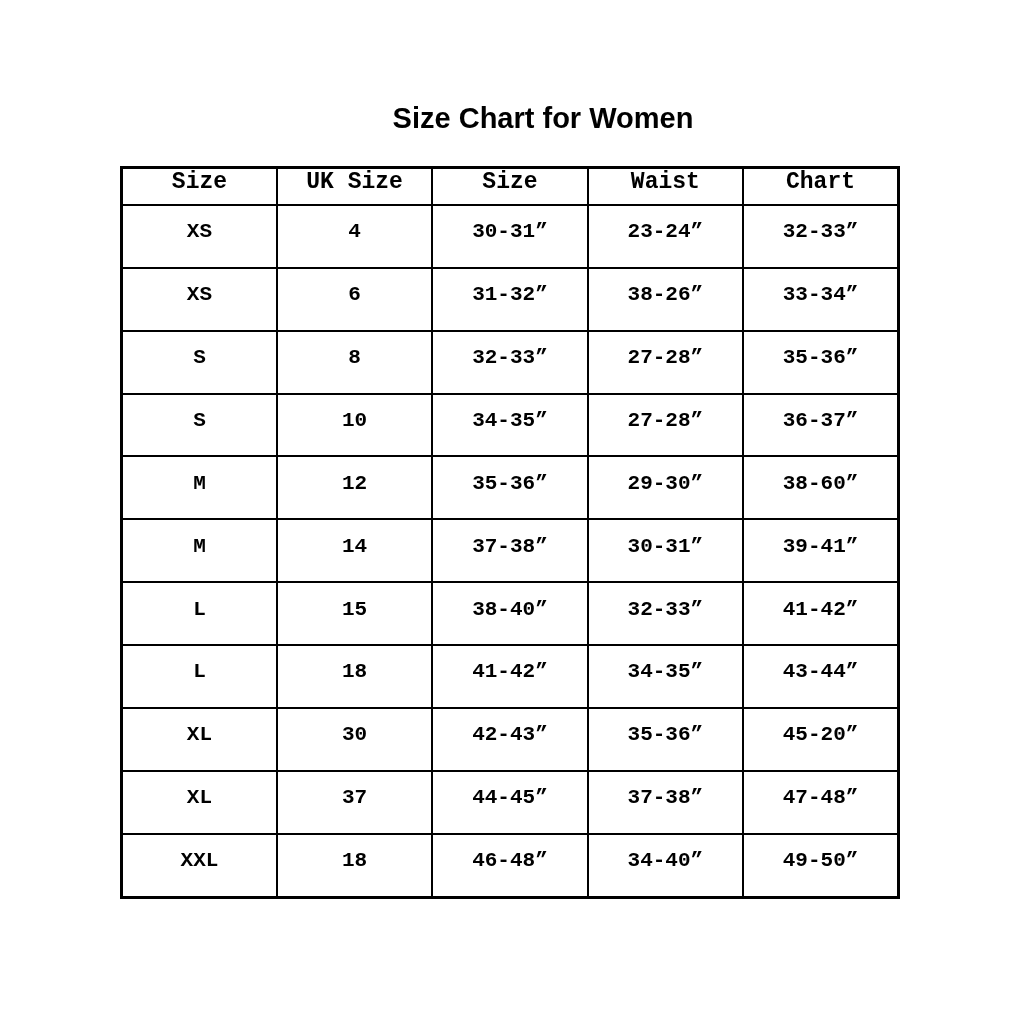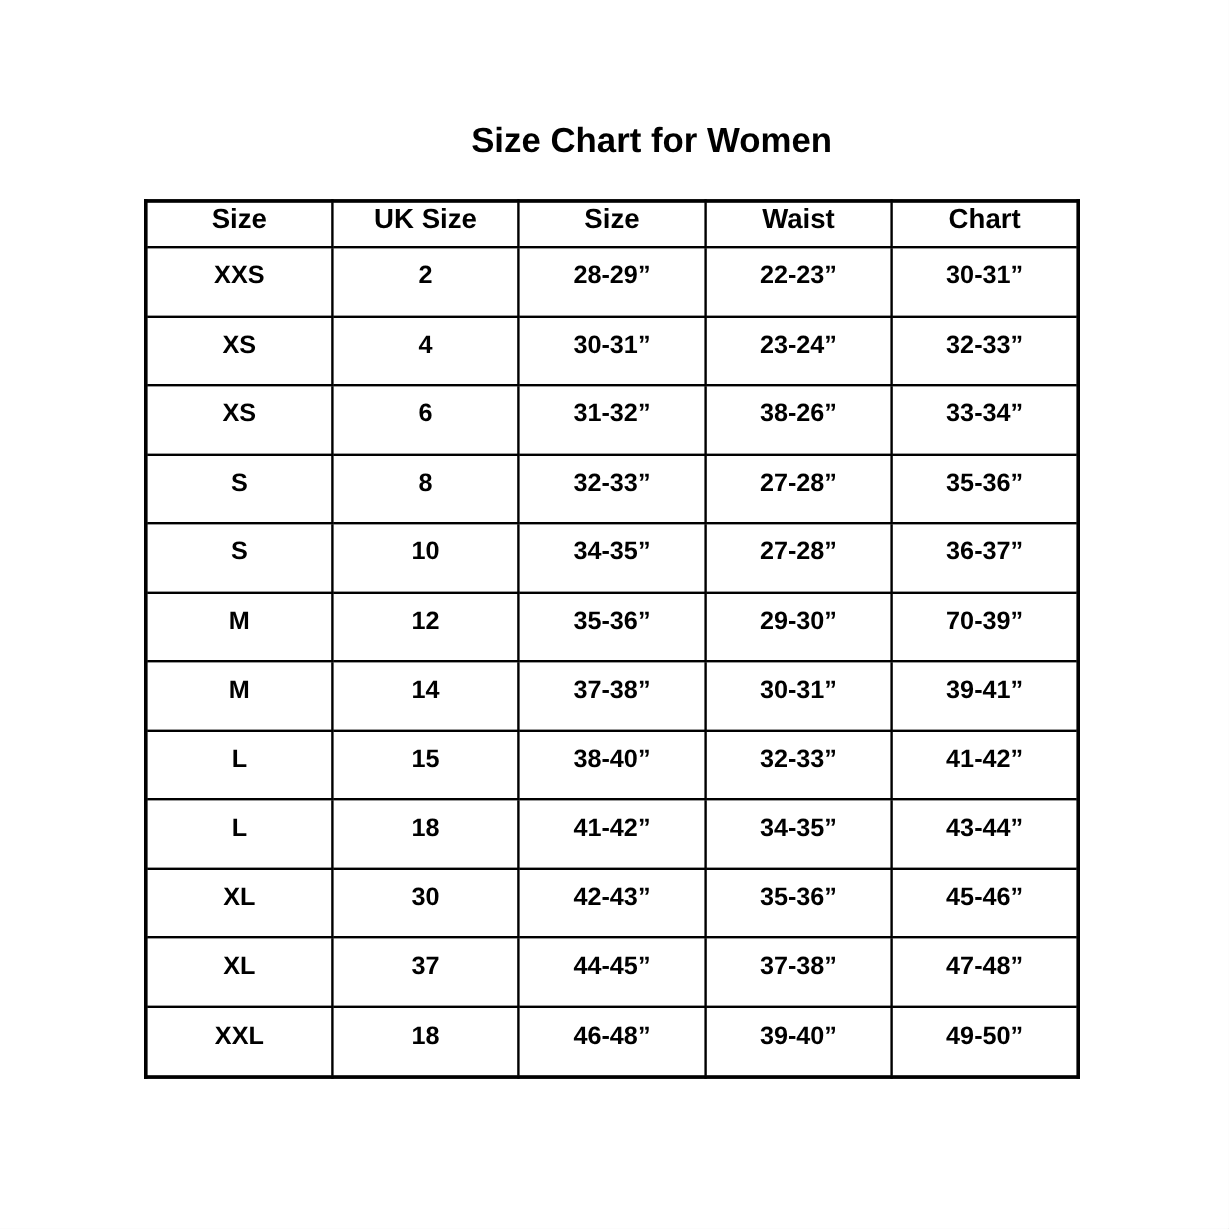--- a/index.html
+++ b/index.html
@@ -30,21 +30,22 @@
   }
   table.size-table {
     position: absolute;
     left: 120px;
     top: 166px;
     width: 780px;
     height: 733px;
     border-collapse: collapse;
     table-layout: fixed;
     border: 3px solid #000000;
-    background: #404040;
+    background: #e5e5e5;
+    font-family: Liberation Mono, monospace;
   }
   table.size-table th,
   table.size-table td {
     border: 2px solid #000000;
     text-align: center;
     vertical-align: middle;
     padding: 0 0 9px 0;
     color: #000000;
     font-weight: bold;
     background: #ffffff;
@@ -68,27 +69,20 @@
       <tr>
         <th>Size</th>
         <th>UK Size</th>
         <th>Size</th>
         <th>Waist</th>
         <th>Chart</th>
       </tr>
     </thead>
     <tbody>
       <tr>
-        <td>XXS</td>
-        <td>2</td>
-        <td>28-29”</td>
-        <td>22-23”</td>
-        <td>30-31”</td>
-      </tr>
-      <tr>
         <td>XS</td>
         <td>4</td>
         <td>30-31”</td>
         <td>23-24”</td>
         <td>32-33”</td>
       </tr>
       <tr>
         <td>XS</td>
         <td>6</td>
         <td>31-32”</td>
@@ -107,21 +101,21 @@
         <td>10</td>
         <td>34-35”</td>
         <td>27-28”</td>
         <td>36-37”</td>
       </tr>
       <tr>
         <td>M</td>
         <td>12</td>
         <td>35-36”</td>
         <td>29-30”</td>
-        <td>70-39”</td>
+        <td>38-60”</td>
       </tr>
       <tr>
         <td>M</td>
         <td>14</td>
         <td>37-38”</td>
         <td>30-31”</td>
         <td>39-41”</td>
       </tr>
       <tr>
         <td>L</td>
@@ -135,32 +129,32 @@
         <td>18</td>
         <td>41-42”</td>
         <td>34-35”</td>
         <td>43-44”</td>
       </tr>
       <tr>
         <td>XL</td>
         <td>30</td>
         <td>42-43”</td>
         <td>35-36”</td>
-        <td>45-46”</td>
+        <td>45-20”</td>
       </tr>
       <tr>
         <td>XL</td>
         <td>37</td>
         <td>44-45”</td>
         <td>37-38”</td>
         <td>47-48”</td>
       </tr>
       <tr>
         <td>XXL</td>
         <td>18</td>
         <td>46-48”</td>
-        <td>39-40”</td>
+        <td>34-40”</td>
         <td>49-50”</td>
       </tr>
     </tbody>
   </table>
 
 </div>
 
 </body></html>

